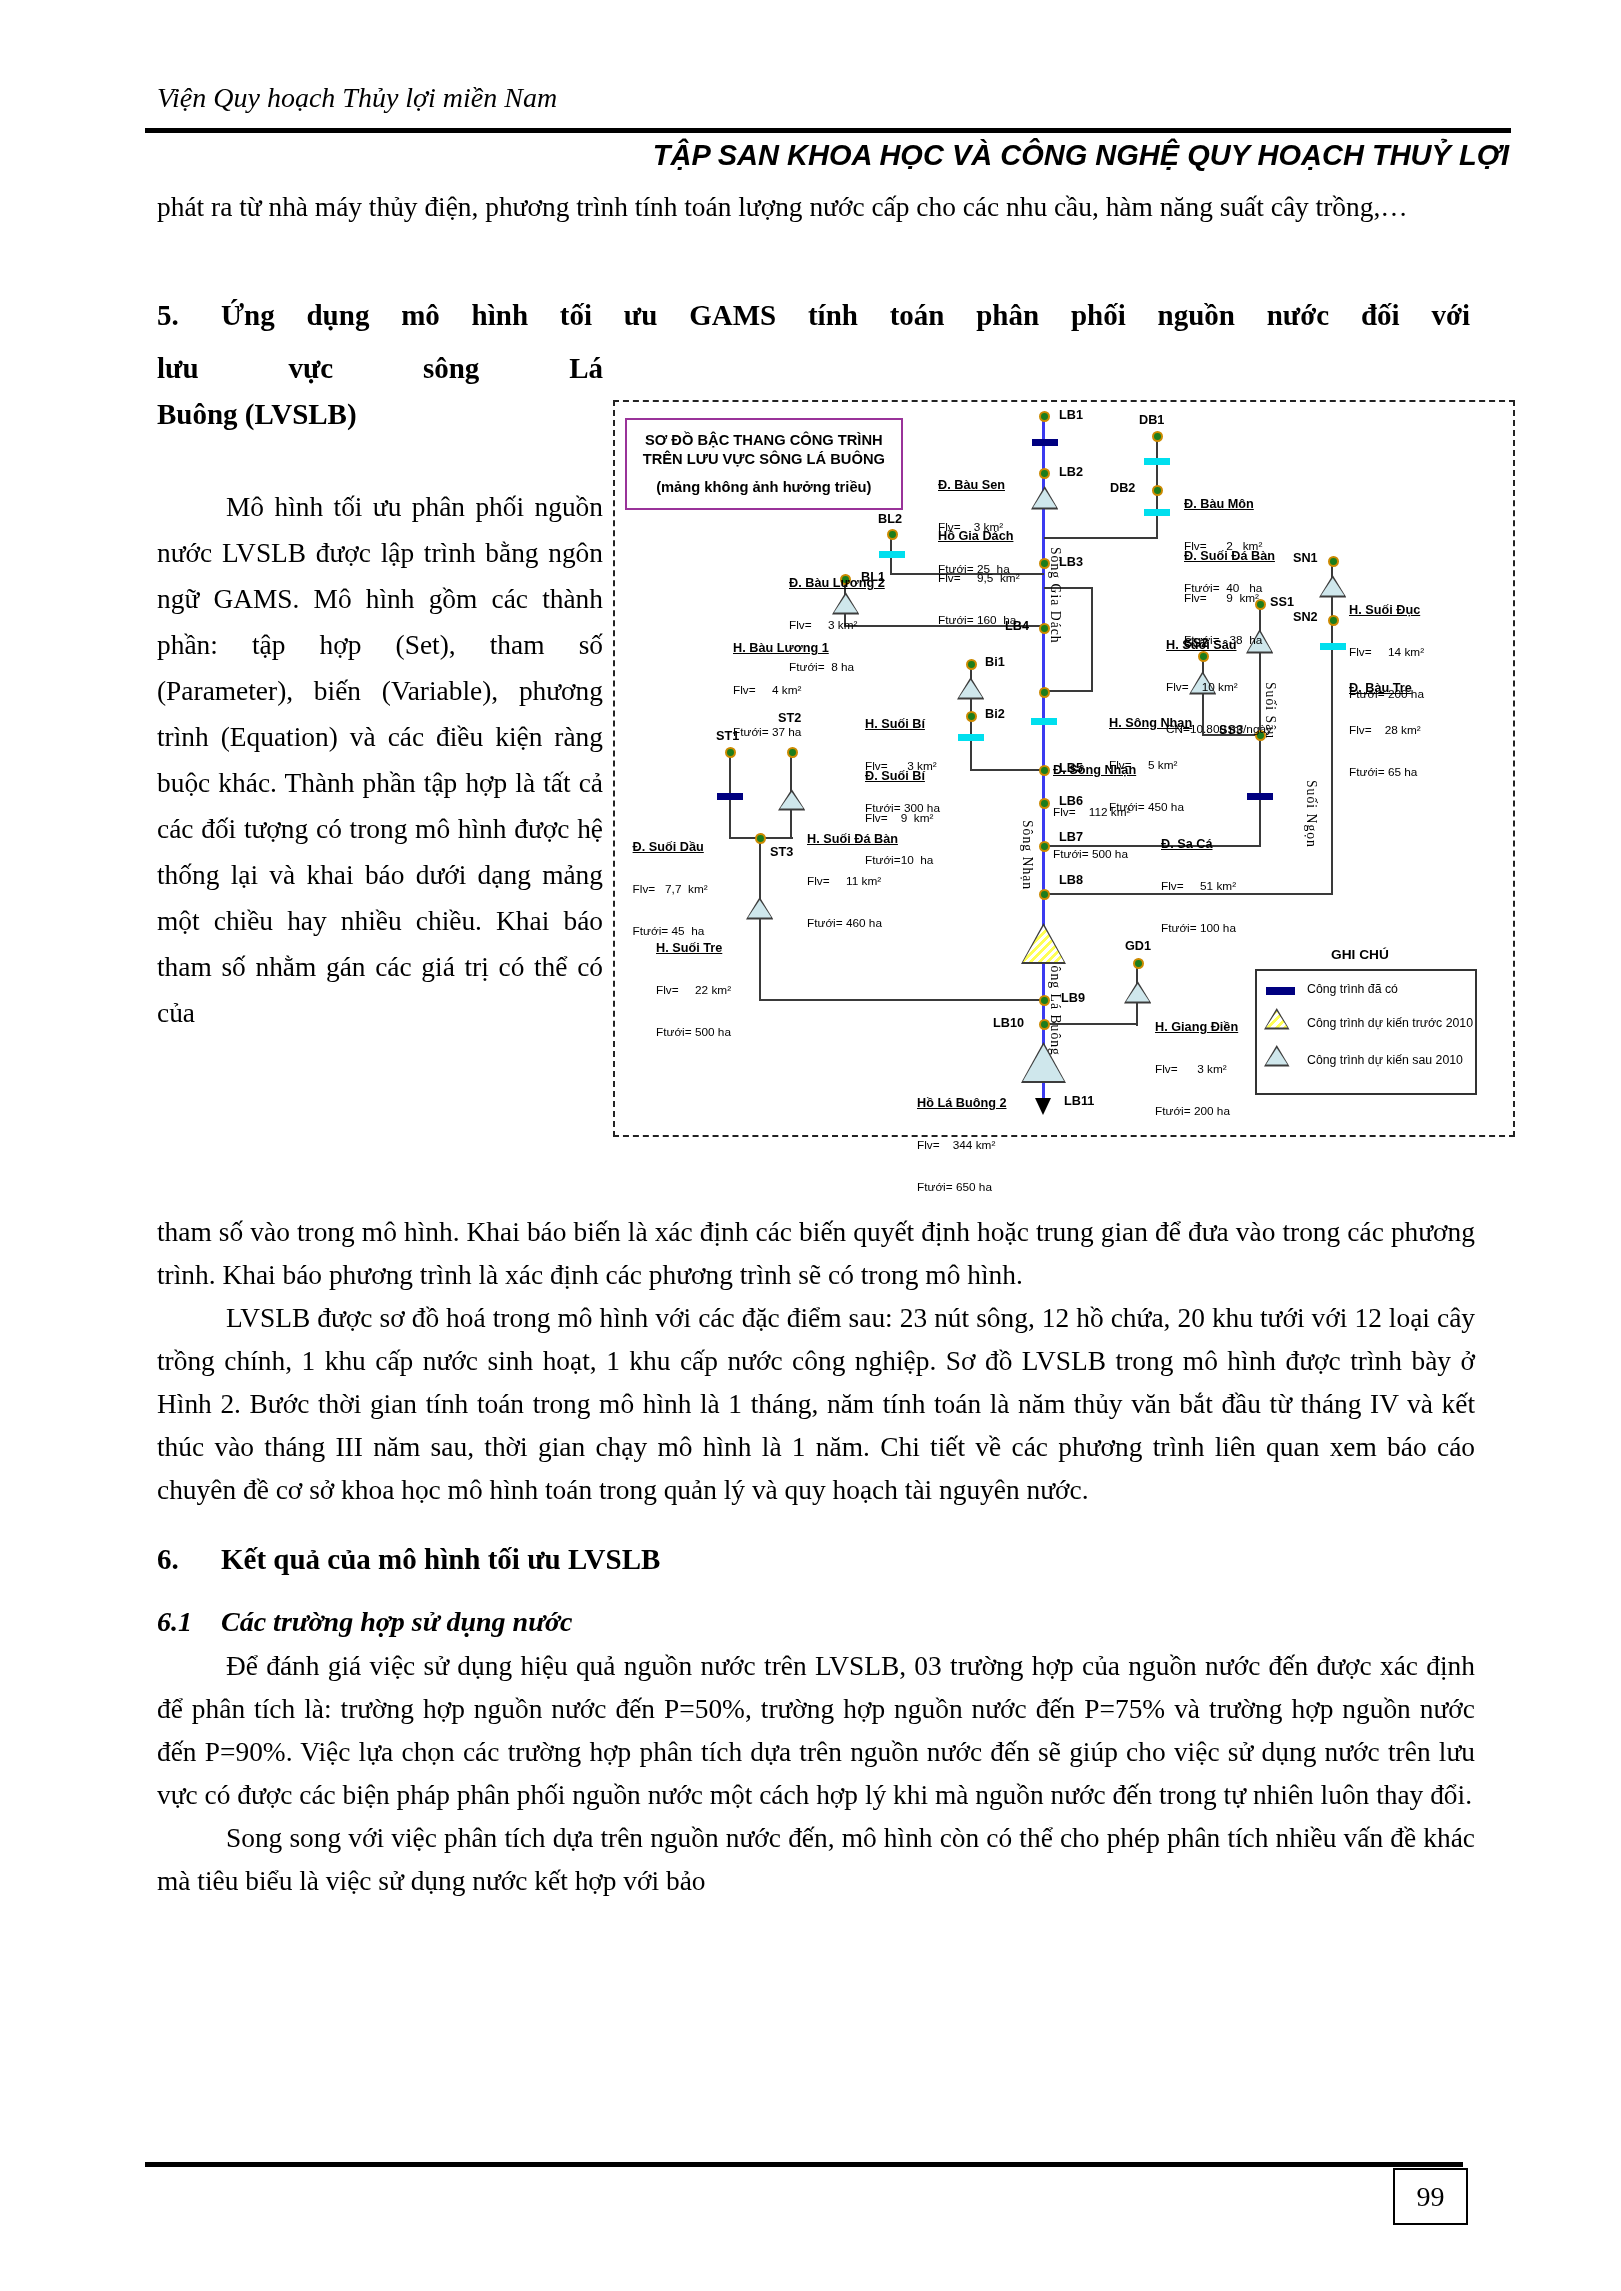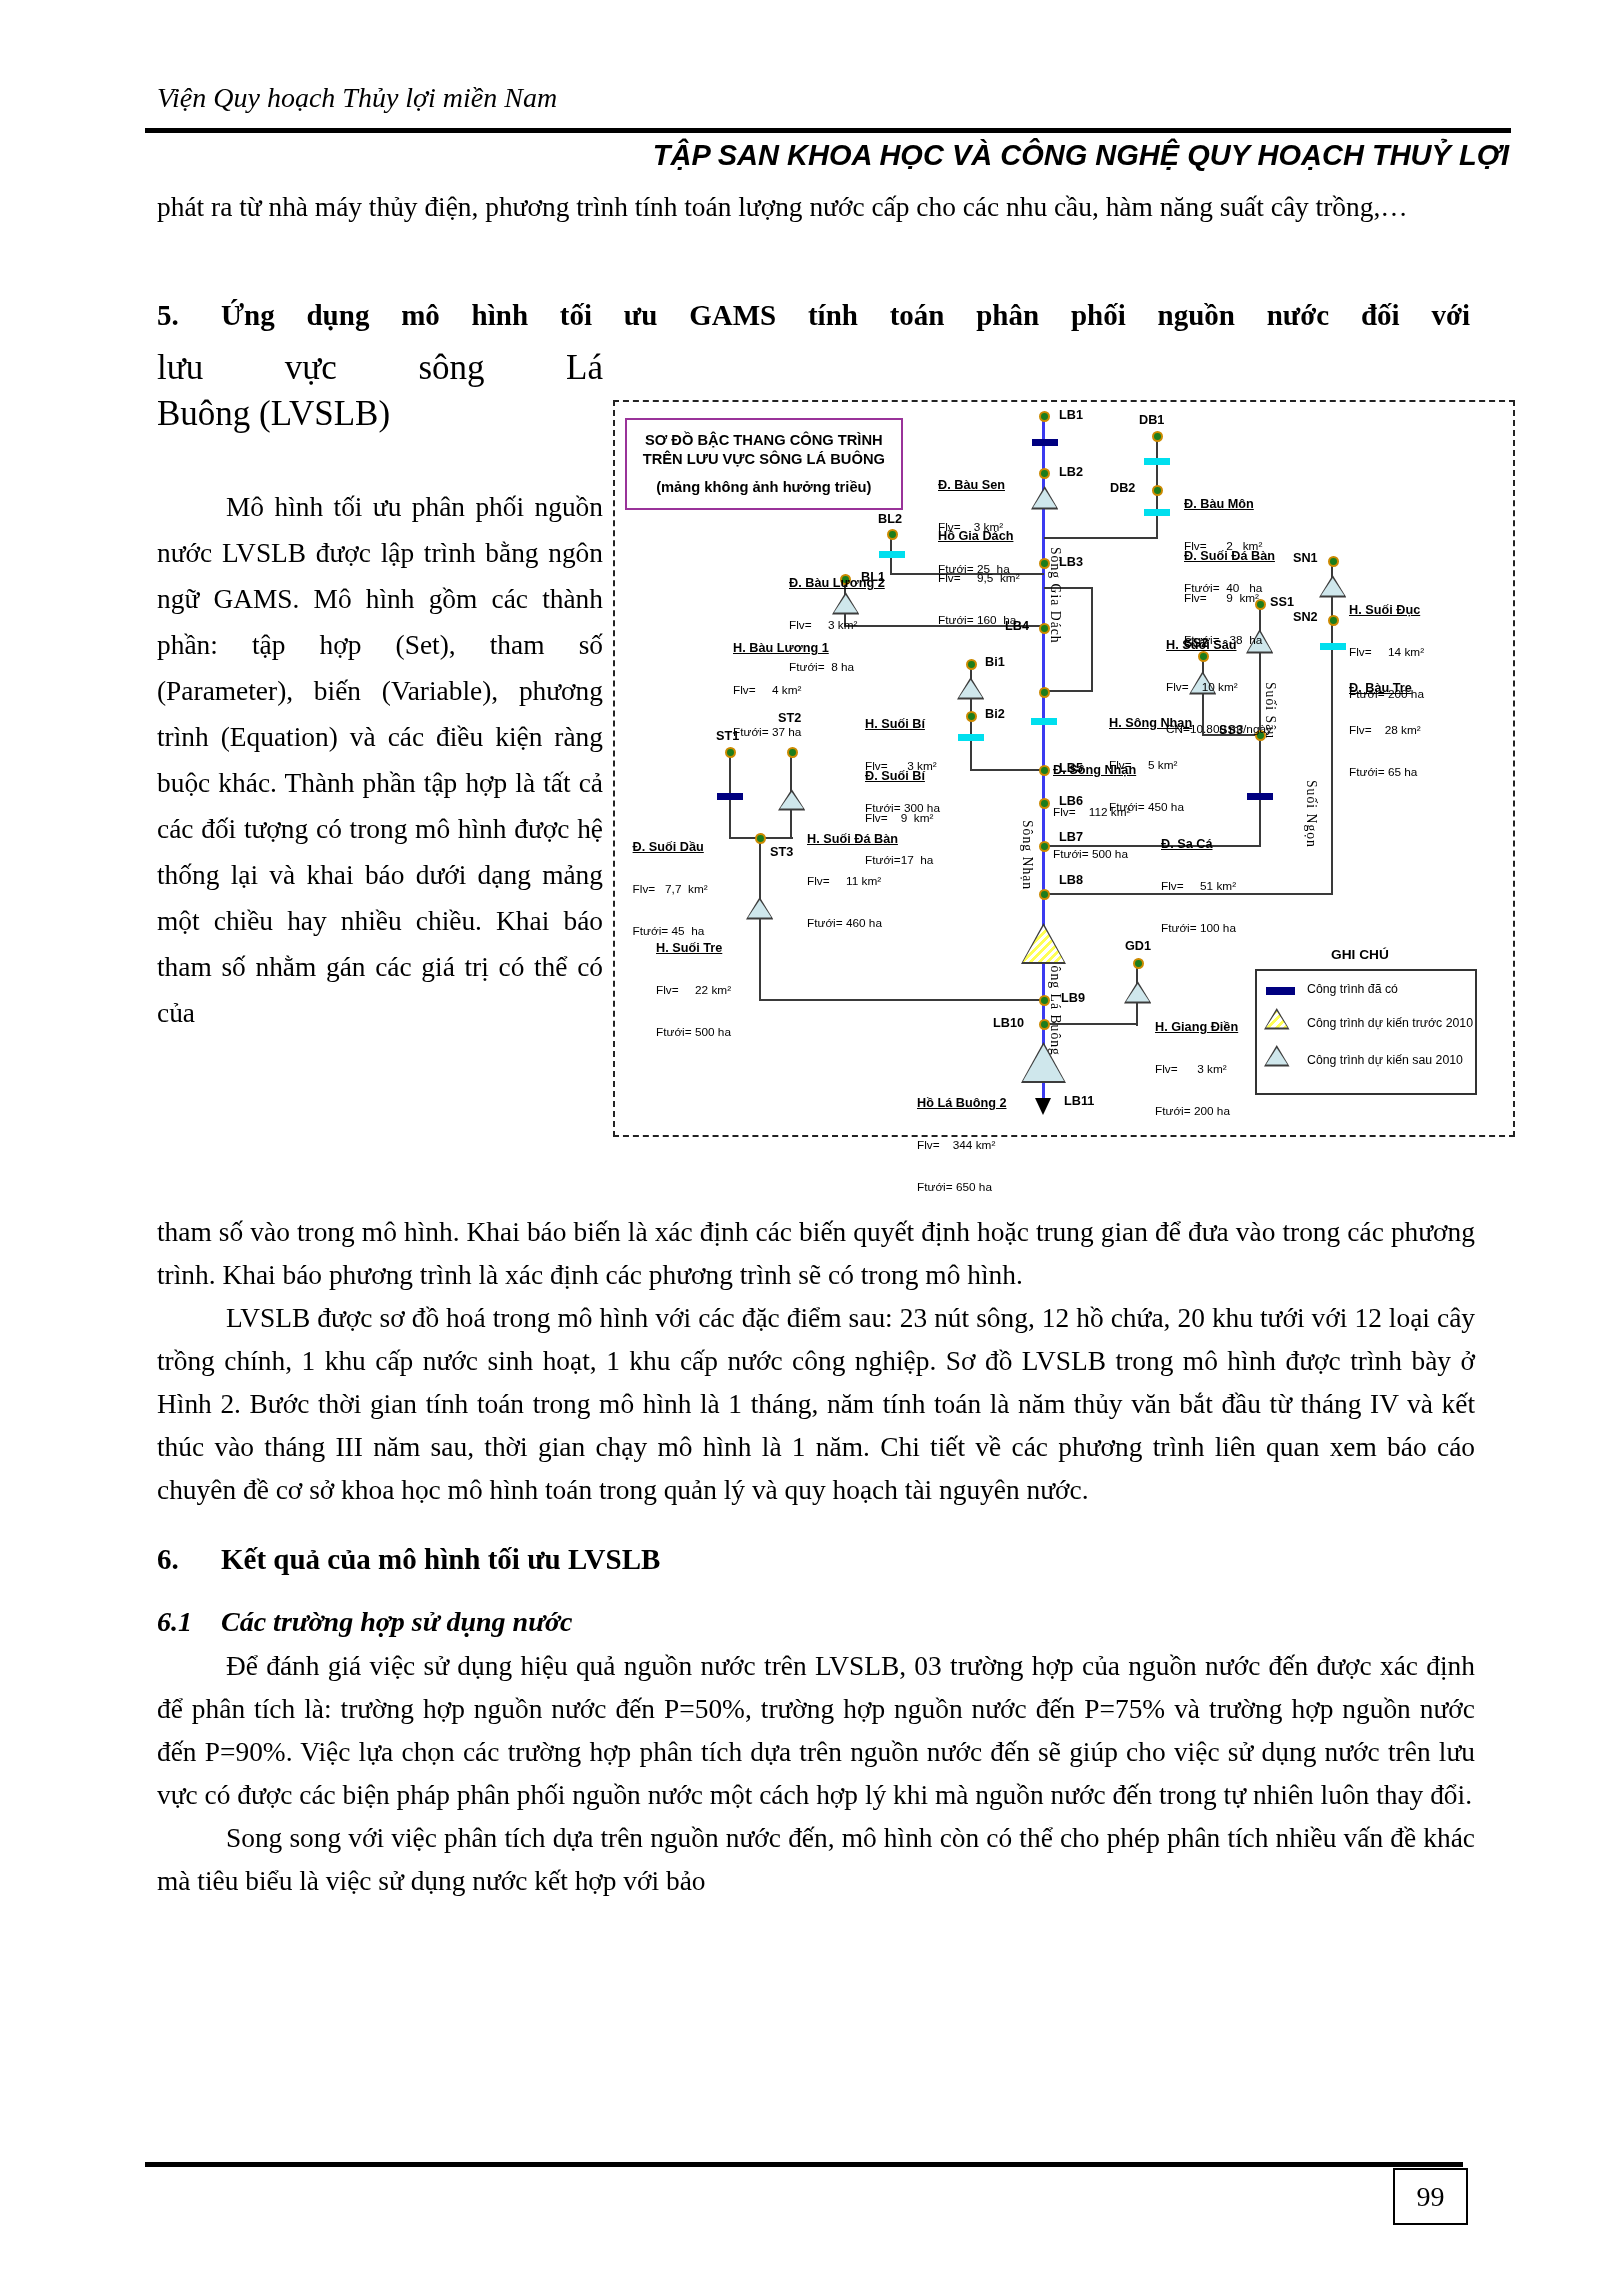--- a/index.html
+++ b/index.html
@@ -12,21 +12,21 @@
   .rule1{left:145px;top:128px;width:1366px;height:4.9px;background:#000;}
   .journal{left:196px;top:139px;width:1313px;text-align:right;
            font-family:"Liberation Sans",sans-serif;font-weight:bold;font-style:italic;font-size:29px;}
   .bodytxt{font-size:27.4px;line-height:43px;text-align:justify;}
   .intro{left:157px;top:186px;width:1318px;}
   .hrow{display:flex;font-weight:bold;font-size:29px;line-height:46px;}
   .hnum{flex:none;width:64px;}
   .hfill{flex:1;text-align:justify;text-align-last:justify;}
   .h5row{left:157px;top:292px;width:1313px;}
   .leftcol{left:157px;top:345px;width:446px;}
-  .h5b{font-weight:normal;font-size:35px;line-height:46px;}
+  .h5b{font-weight:bold;font-size:29px;line-height:46px;}
   .h5b .j{text-align:justify;text-align-last:justify;}
   .lc-para{margin-top:47px;font-size:27.4px;line-height:46px;text-align:justify;text-indent:69px;}
   .caption{left:619px;top:1141px;width:882px;font-style:italic;font-size:27.4px;}
   .body2{left:157px;top:1211px;width:1318px;}
   .body2 p{margin:0;}
   .p-ind{text-indent:69px;}
   .h6row{margin-top:23.5px;}
   .h61row{margin-top:17.6px;font-style:italic;font-size:28px;}
   .mt14{margin-top:13.7px;}
   .footer-rule{left:145px;top:2162px;width:1318px;height:4.9px;background:#000;}
@@ -230,21 +230,21 @@
       <div>Ftưới= 37 ha</div>
     </div>
     <div class="sblock" style="left:250px;top:263px">
       <div class="sname">H. Suối Bí</div>
       <div>Flv=      3 km²</div>
       <div>Ftưới= 300 ha</div>
     </div>
     <div class="sblock" style="left:250px;top:315px">
       <div class="sname">Đ. Suối Bí</div>
       <div>Flv=    9  km²</div>
-      <div>Ftưới=17  ha</div>
+      <div>Ftưới=10  ha</div>
     </div>
     <div class="sblock" style="left:438px;top:309px">
       <div class="sname">Đ. Sông Nhạn</div>
       <div>Flv=    112 km²</div>
       <div>Ftưới= 500 ha</div>
     </div>
     <div class="sblock" style="left:551px;top:184px">
       <div class="sname">H. Suối Sâu</div>
       <div>Flv=    10 km²</div>
       <div>CN=10.800 m³/ngày</div>

